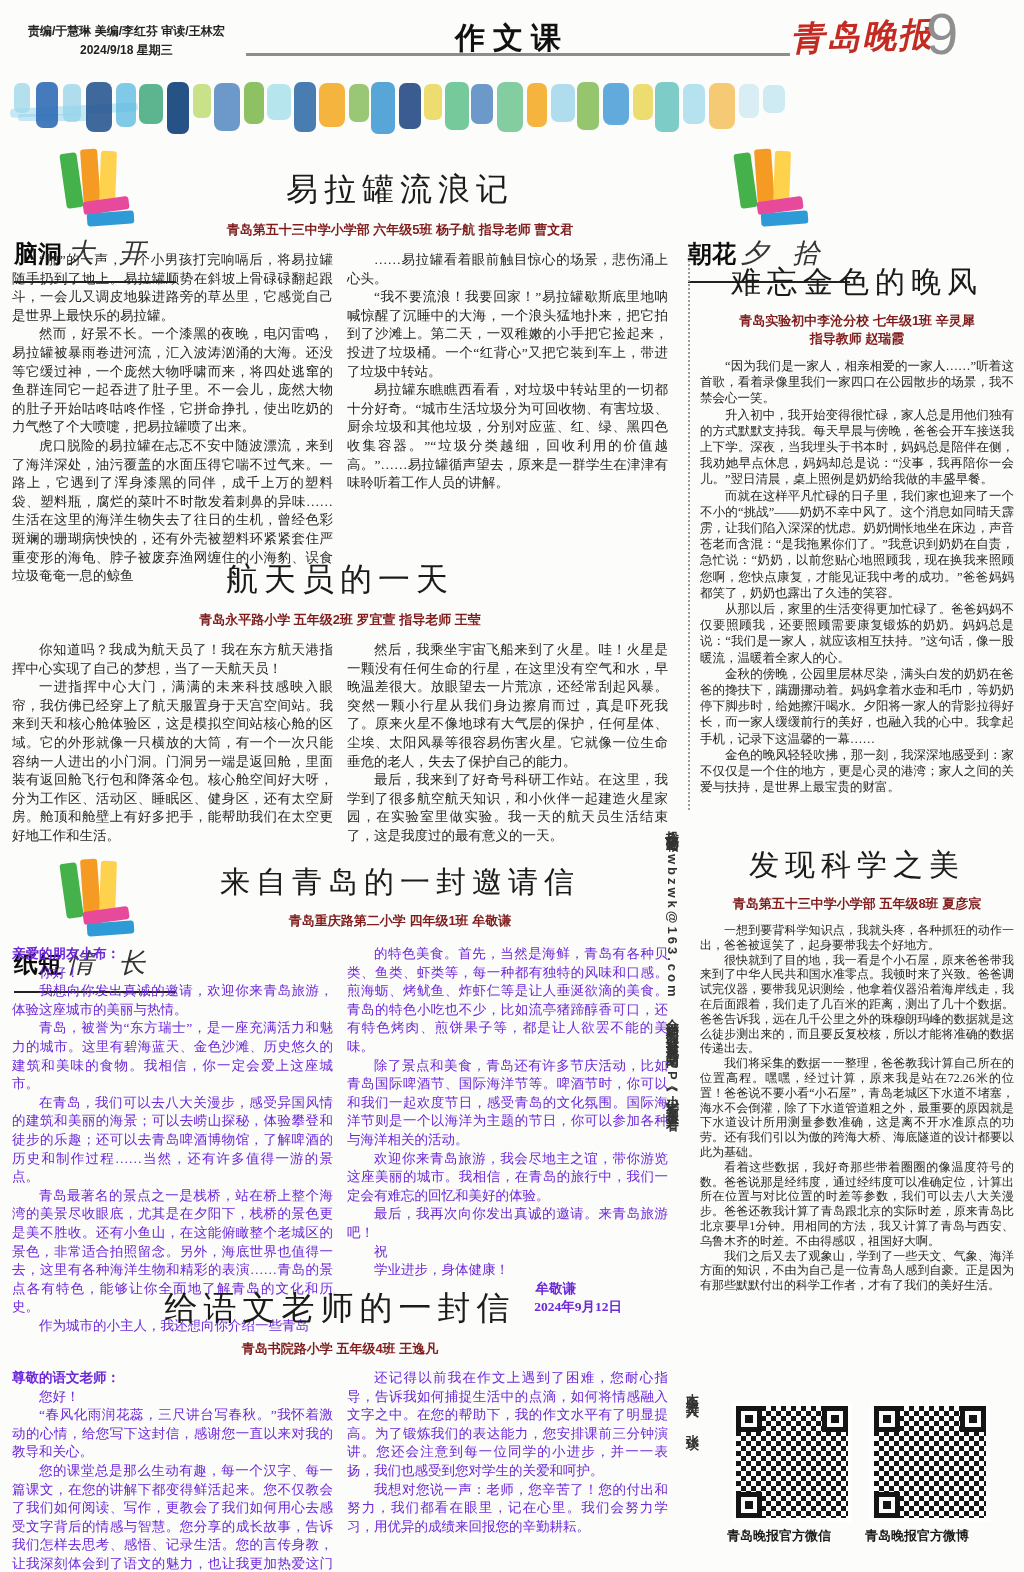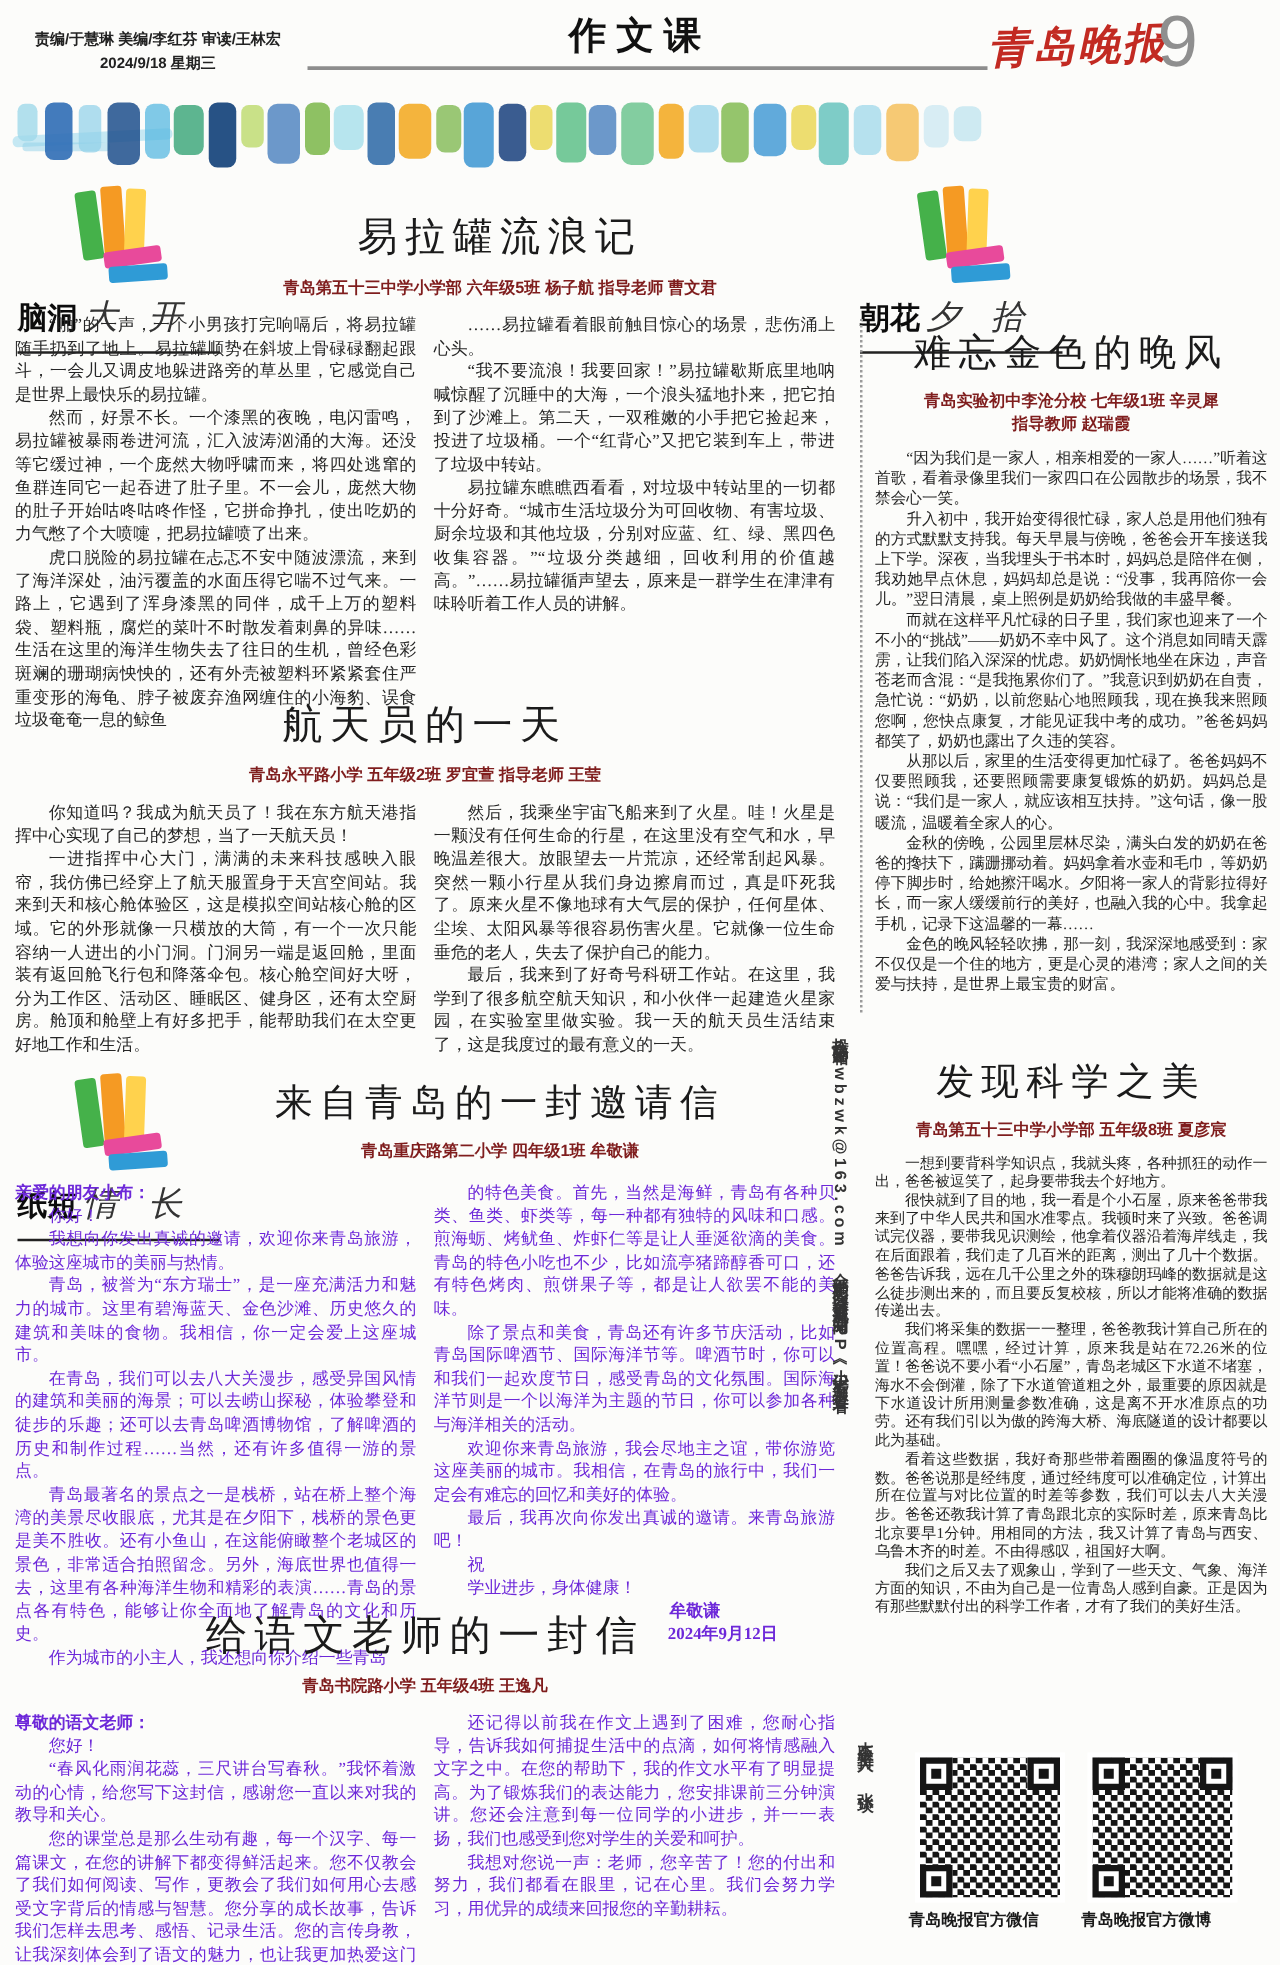--- a/index.html
+++ b/index.html
@@ -2,21 +2,21 @@
 <html><head>
 <meta charset="utf-8">
 <style>
   html,body { margin:0; padding:0; background:#e9e9e7; }
   .page { position:relative; width:1024px; height:1572px; margin:0 auto; background:#fcfcfa;
           overflow:hidden; font-family:"Liberation Serif","DejaVu Serif",serif; color:#262626; }
 
   
   .editors { position:absolute; left:28px; top:22px; font:bold 12px/19px "Liberation Sans","DejaVu Sans",sans-serif; color:#222; }
   .editors .date-line { text-align:center; }
-  .page-title { position:absolute; left:0; right:0; top:8px; text-align:center;
+  .page-title { position:absolute; left:0; right:0; top:18px; text-align:center;
                 font:bold 30px "Liberation Sans","DejaVu Sans",sans-serif; letter-spacing:8px; color:#111; }
   .header-rule { position:absolute; left:246px; top:53px; width:544px; height:3px; background:#8d8d8d; }
   .masthead { position:absolute; left:790px; top:14px; font:bold italic 34px "DejaVu Serif",serif;
               color:#c22a22; transform:rotate(-2deg); letter-spacing:2px; }
   .page-num { position:absolute; left:926px; top:0px; font:400 58px "Liberation Sans","DejaVu Sans",sans-serif; color:#8f8f8f; }
 
   .watercolor { position:absolute; left:8px; top:80px; }
 
   
   .badge { position:absolute; display:flex; align-items:center; gap:2px;flex-direction:column; }

